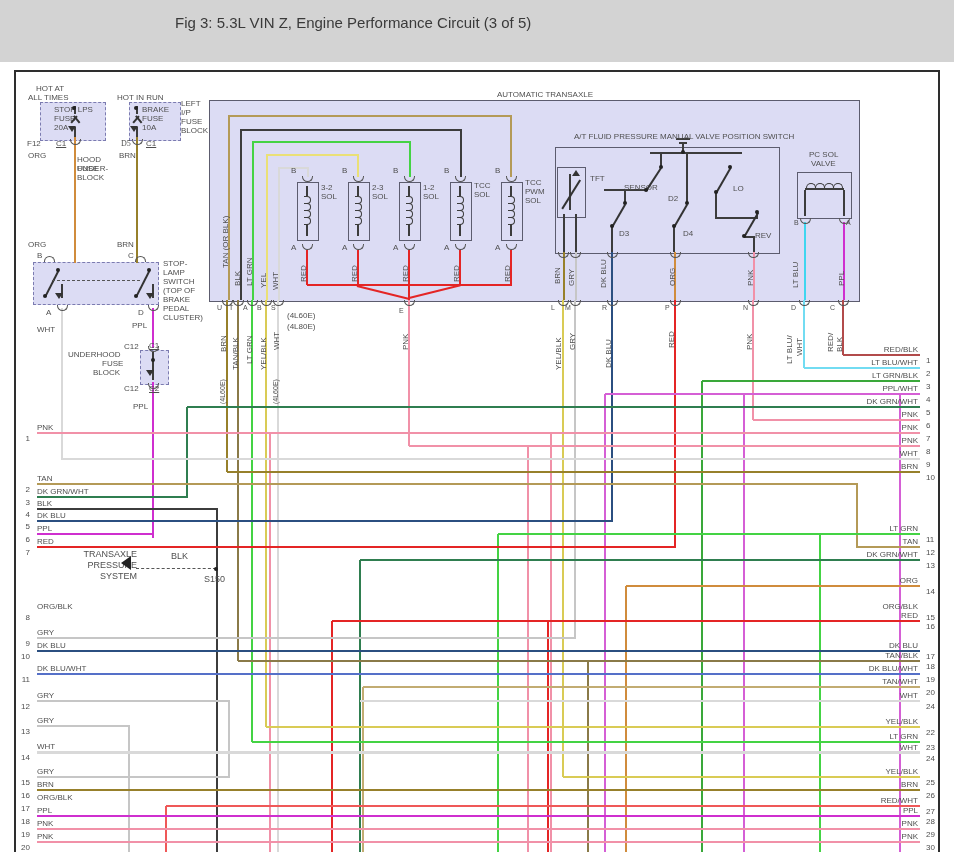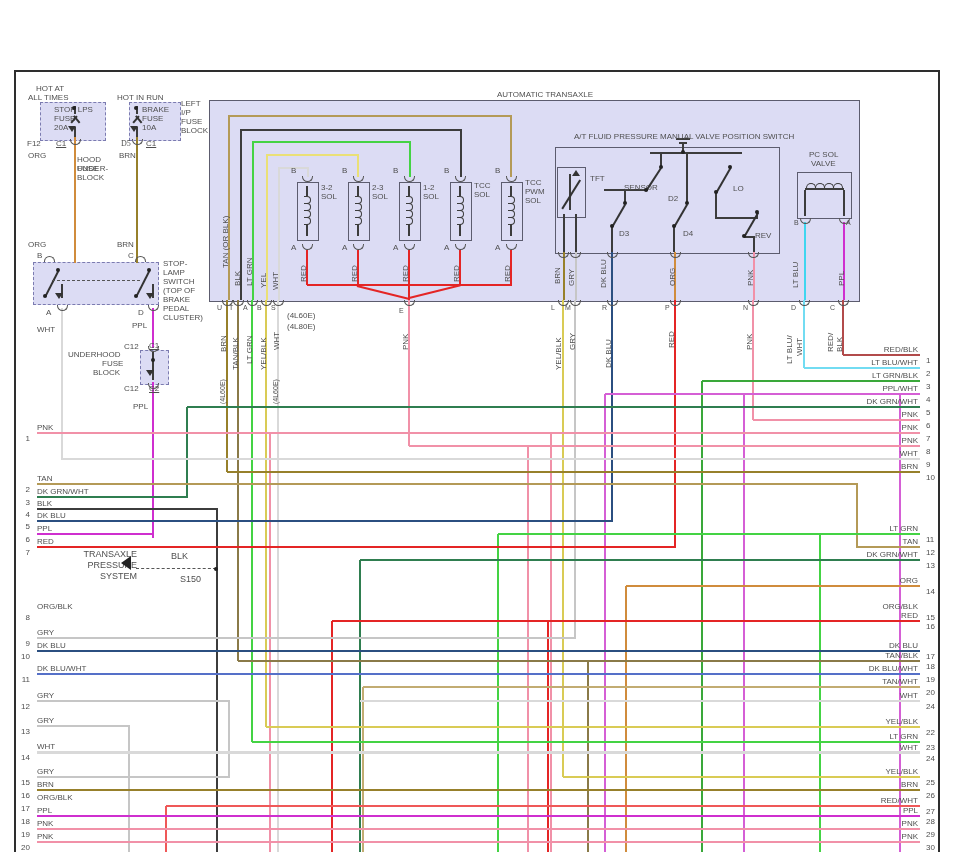--- a/index.html
+++ b/index.html
@@ -20,20 +20,23 @@
   .dash{position:absolute;border-top:1.5px dashed #555;height:0;}
   .dot{position:absolute;width:4px;height:4px;border-radius:50%;background:#222;}
   .arc{position:absolute;width:9px;height:5px;border:1.2px solid #555;border-top:none;
        border-radius:0 0 8px 8px;}
   .tri{position:absolute;width:0;height:0;}
 </style>
 </head>
 <body>
 
 <div id="page">
+  <div id="titlebar">
+    <div id="title">Fig 3: 5.3L VIN Z, Engine Performance Circuit (3 of 5)</div>
+  </div>
 
   <div class="bord" style="left:14px;top:70px;width:926px;height:2px;"></div>
   <div class="bord" style="left:14px;top:70px;width:2px;height:782px;"></div>
   <div class="bord" style="left:938px;top:70px;width:2px;height:782px;"></div>
 
   <div class="sbox" style="left:209px;top:100px;width:649px;height:200px;"></div>
   <div class="ibox" style="left:555px;top:147px;width:223px;height:105px;"></div>
   <div class="ibox" style="left:557px;top:167px;width:27px;height:49px;"></div>
   <div class="ibox" style="left:797px;top:172px;width:53px;height:45px;"></div>
   <div class="dbox" style="left:40px;top:102px;width:64px;height:37px;"></div>
@@ -420,21 +423,21 @@
       <div class="lbl" style="left:565px;top:304px;font-size:7px;">M</div>
       <div class="lbl" style="left:602px;top:304px;font-size:7px;">R</div>
       <div class="lbl" style="left:665px;top:304px;font-size:7px;">P</div>
       <div class="lbl" style="left:743px;top:304px;font-size:7px;">N</div>
       <div class="lbl" style="left:791px;top:304px;font-size:7px;">D</div>
       <div class="lbl" style="left:830px;top:304px;font-size:7px;">C</div>
       <div class="lbl lblr" style="left:137px;top:549px;font-size:9px;">TRANSAXLE</div>
       <div class="lbl lblr" style="left:137px;top:560px;font-size:9px;">PRESSURE</div>
       <div class="lbl lblr" style="left:137px;top:571px;font-size:9px;">SYSTEM</div>
       <div class="lbl" style="left:171px;top:551px;font-size:9px;">BLK</div>
-      <div class="lbl" style="left:180px;top:574px;font-size:9px;">S150</div>
+      <div class="lbl" style="left:204px;top:574px;font-size:9px;">S150</div>
       <div class="vlab" style="left:221px;top:268px;font-size:8px;">TAN (OR BLK)</div>
       <div class="vlab" style="left:233px;top:286px;font-size:8px;">BLK</div>
       <div class="vlab" style="left:245px;top:286px;font-size:8px;">LT GRN</div>
       <div class="vlab" style="left:259px;top:288px;font-size:8px;">YEL</div>
       <div class="vlab" style="left:271px;top:290px;font-size:8px;">WHT</div>
       <div class="vlab" style="left:299px;top:282px;font-size:8px;">RED</div>
       <div class="vlab" style="left:350px;top:282px;font-size:8px;">RED</div>
       <div class="vlab" style="left:401px;top:282px;font-size:8px;">RED</div>
       <div class="vlab" style="left:452px;top:282px;font-size:8px;">RED</div>
       <div class="vlab" style="left:503px;top:282px;font-size:8px;">RED</div>

